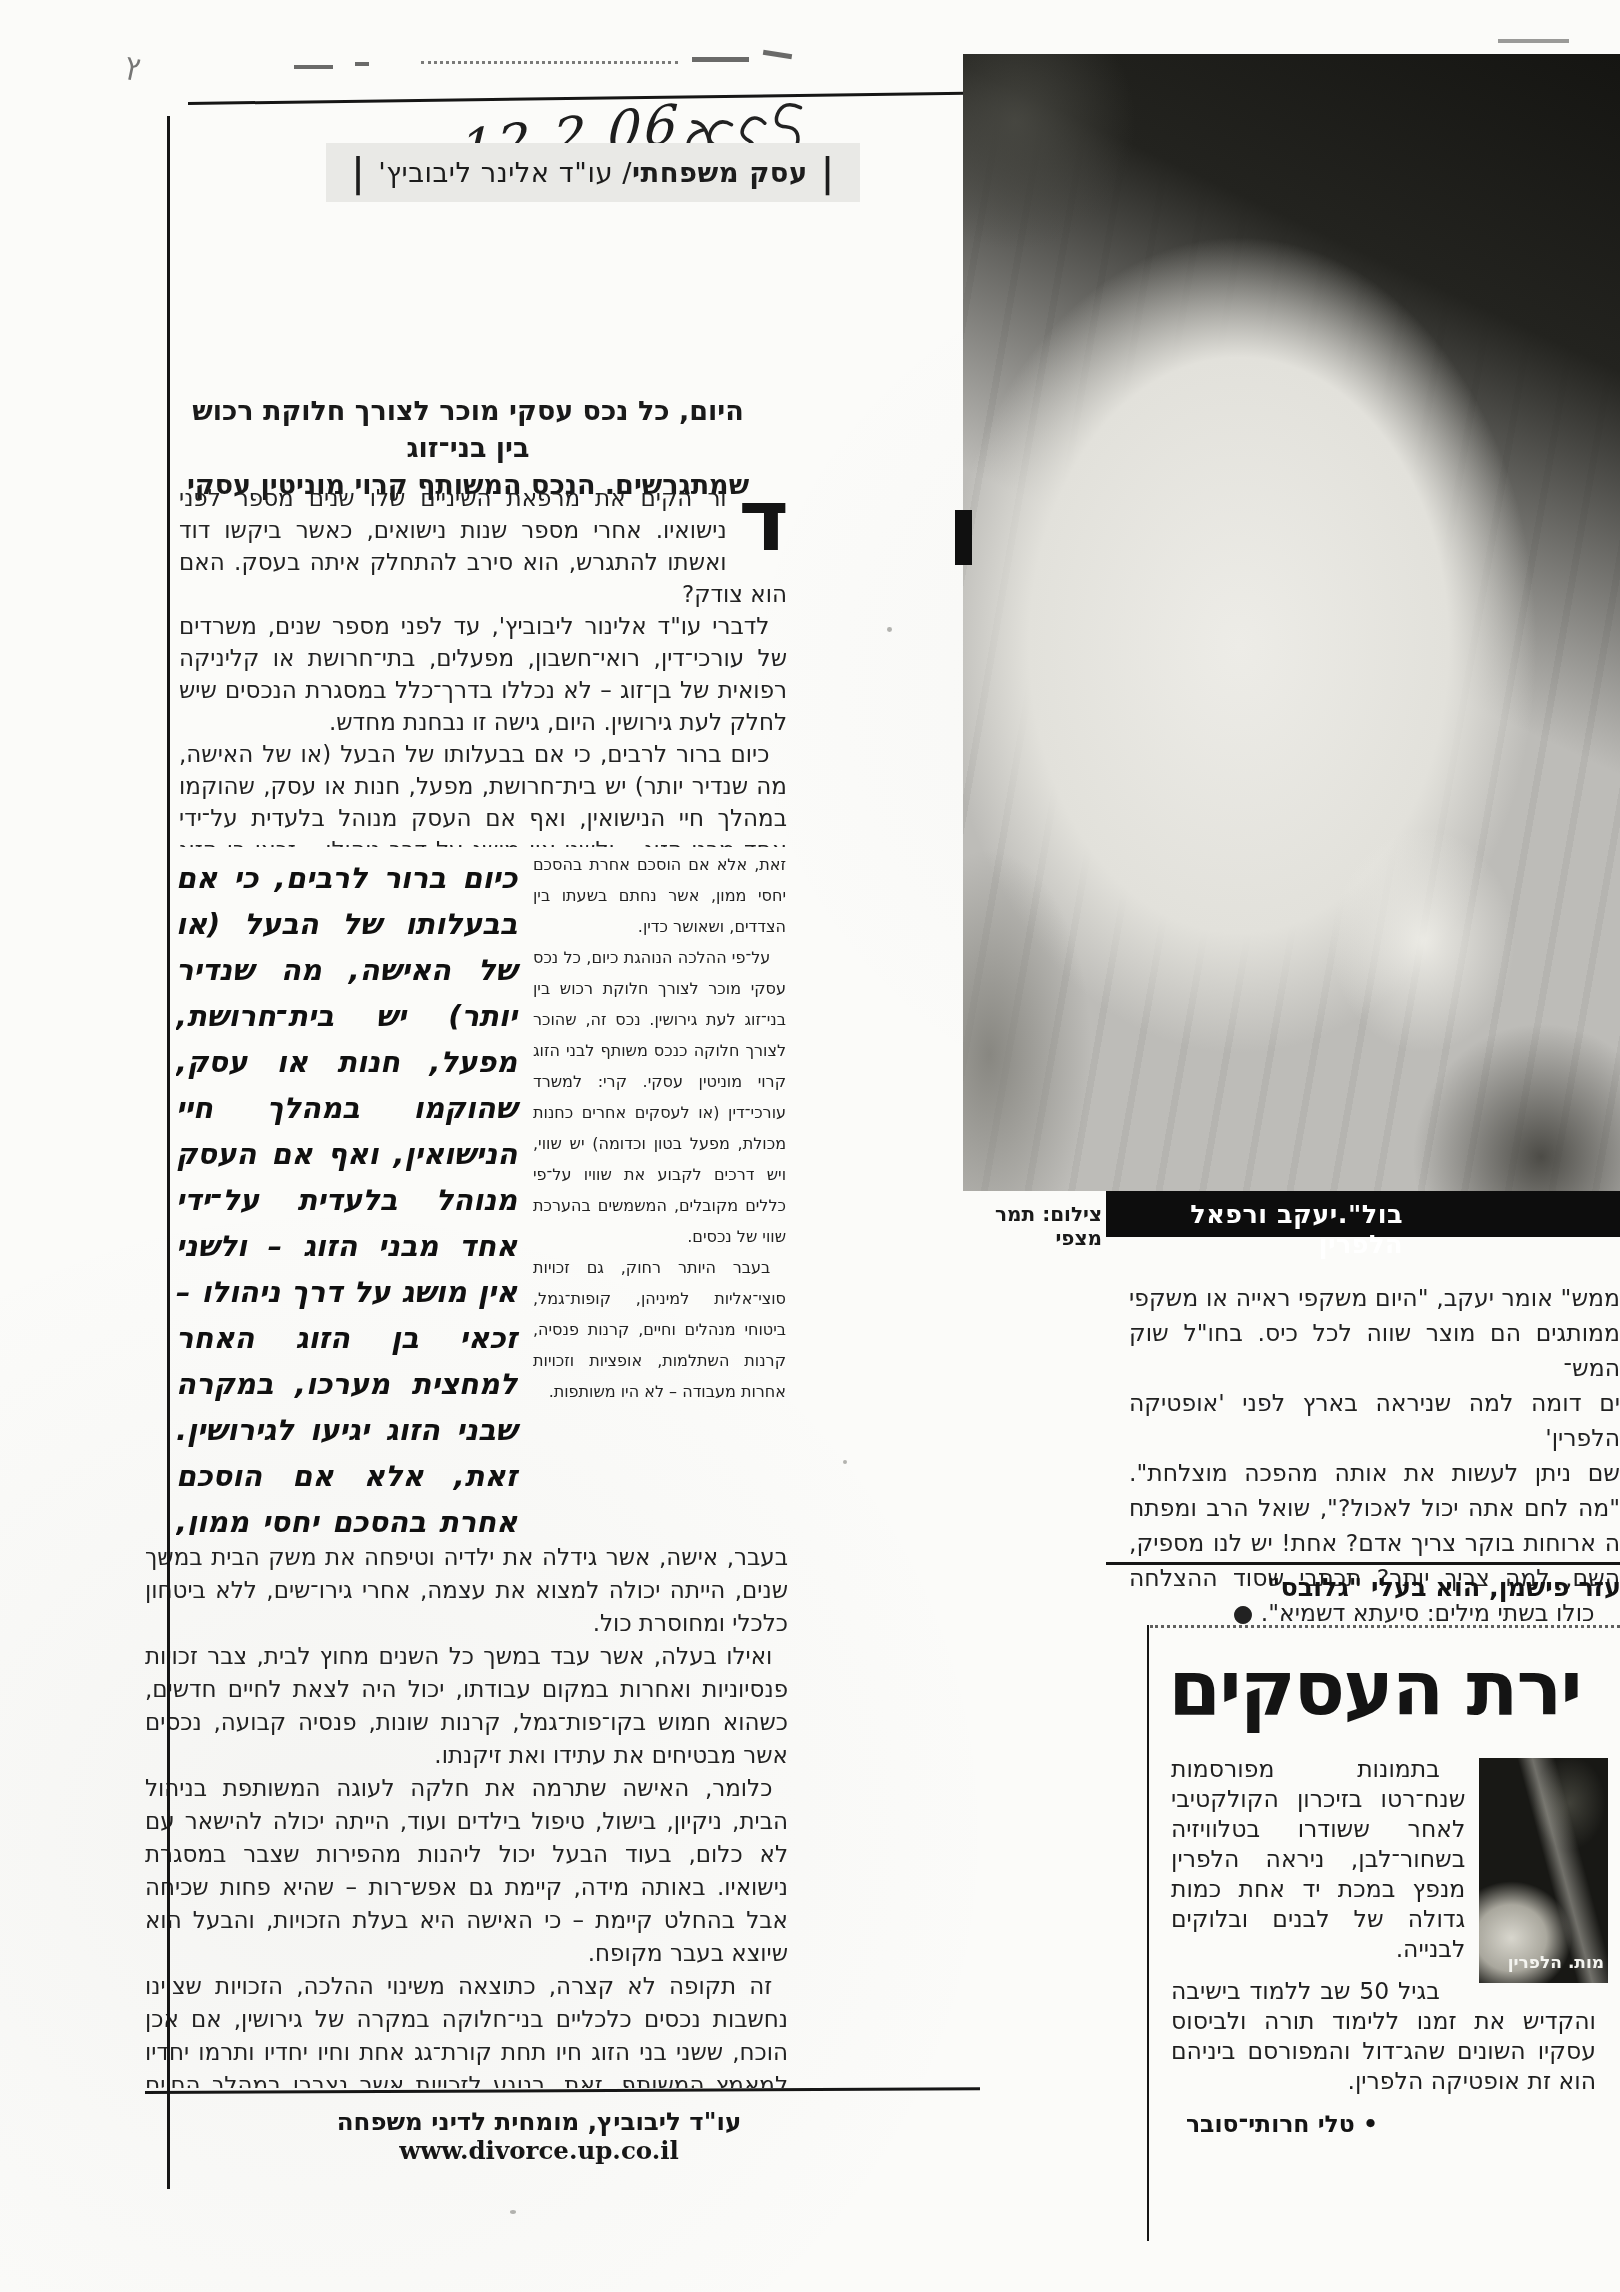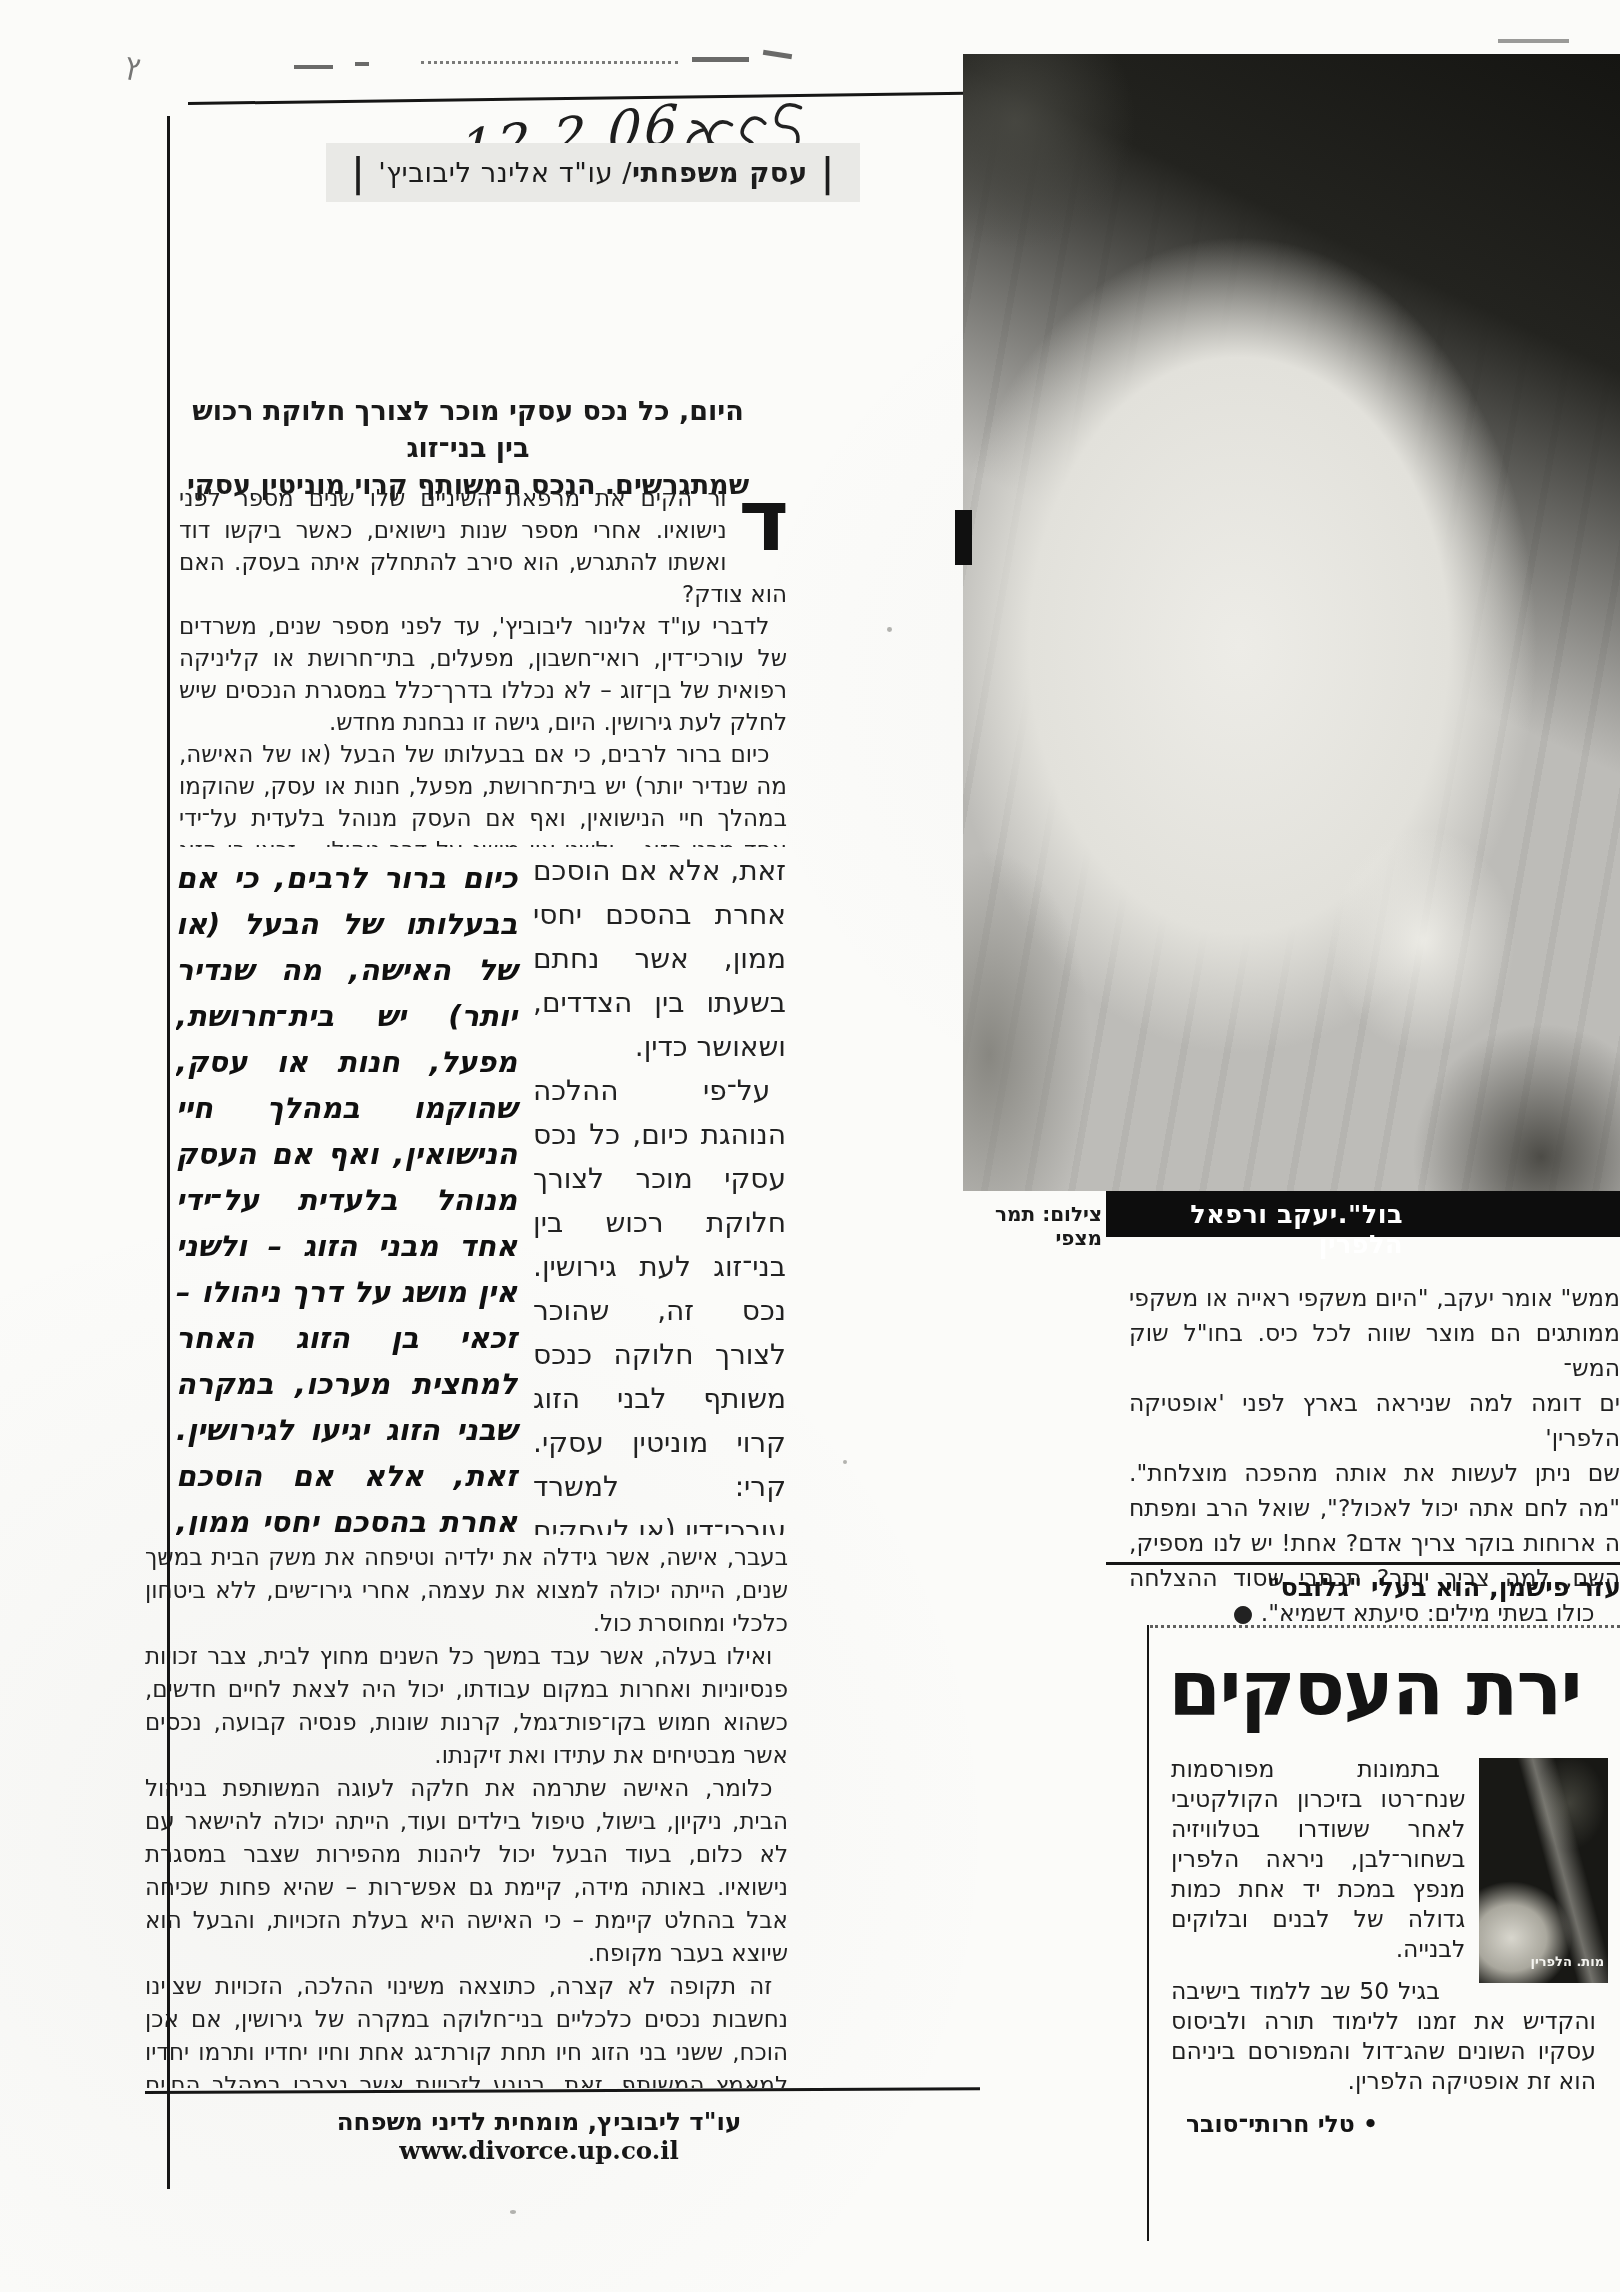--- a/index.html
+++ b/index.html
@@ -38,21 +38,21 @@
     text-align:center; font-weight:700; font-size:27px; line-height:37px; color:#1a1a1a;
   }
   .bodytext{font-size:23px; line-height:32px; text-align:justify; color:#222;}
   .bodytext p{margin:0;}
   .bodytext p.indent{text-indent:17.6px;}
   .dropcap{
     float:right; font-size:86px; line-height:69px; font-weight:800;
     margin:3.9px -2px 0 11.8px; color:#141414;
   }
   .middle{display:flex; gap:15.7px; overflow:hidden;}
-  .narrowcol{width:253px; font-size:28px; line-height:44px; text-align:justify; color:#222;}
+  .narrowcol{width:253px; font-size:16px; line-height:31px; text-align:justify; color:#222;}
   .narrowcol p{margin:0;}
   .narrowcol p.indent{text-indent:15.7px;}
   .pullquote{
     flex:1; font-size:29px; line-height:46px; font-weight:800; font-style:italic;
     text-align:justify; color:#101010; padding-top:5.9px;
   }
   .lower{font-size:23px; line-height:33px; text-align:justify; overflow:hidden; color:#222;}
   .lower p{margin:0;}
   .lower p.indent{text-indent:15.7px;}
   .footerline{
@@ -87,21 +87,21 @@
   .section-body p{margin:12px; text-indent:25.5px;}
   .photo-small{
     float:right; width:129px; height:225px; margin:3.9px 0 7.8px 13.7px; position:relative;
     background:
       linear-gradient(75deg, transparent 52%, rgba(222,220,210,0.45) 60%, transparent 72%),
       radial-gradient(ellipse 65% 35% at 25% 80%, #d8d6cd 0%, #a9a79d 42%, transparent 72%),
       radial-gradient(ellipse 40% 30% at 70% 20%, rgba(70,70,62,0.9), transparent 70%),
       #181815;
   }
   .photo-small .cap{
-    position:absolute; bottom:5.9px; right:3.9px; color:#f4f4f0; font-size:13px; font-weight:700;
+    position:absolute; bottom:5.9px; right:3.9px; color:#f4f4f0; font-size:17px; font-weight:700;
   }
   .section-byline{margin-top:14px; font-size:23.5px; font-weight:800; text-align:right; padding-right:230px; color:#141414;}
   .speck{position:absolute; background:#6b6b66; border-radius:50%; opacity:.5;}
 </style>
 </head>
 <body>
 
 <div class="page">
 
   <div class="abs corner-mark" style="left:125px; top:47px;">ץ</div>

